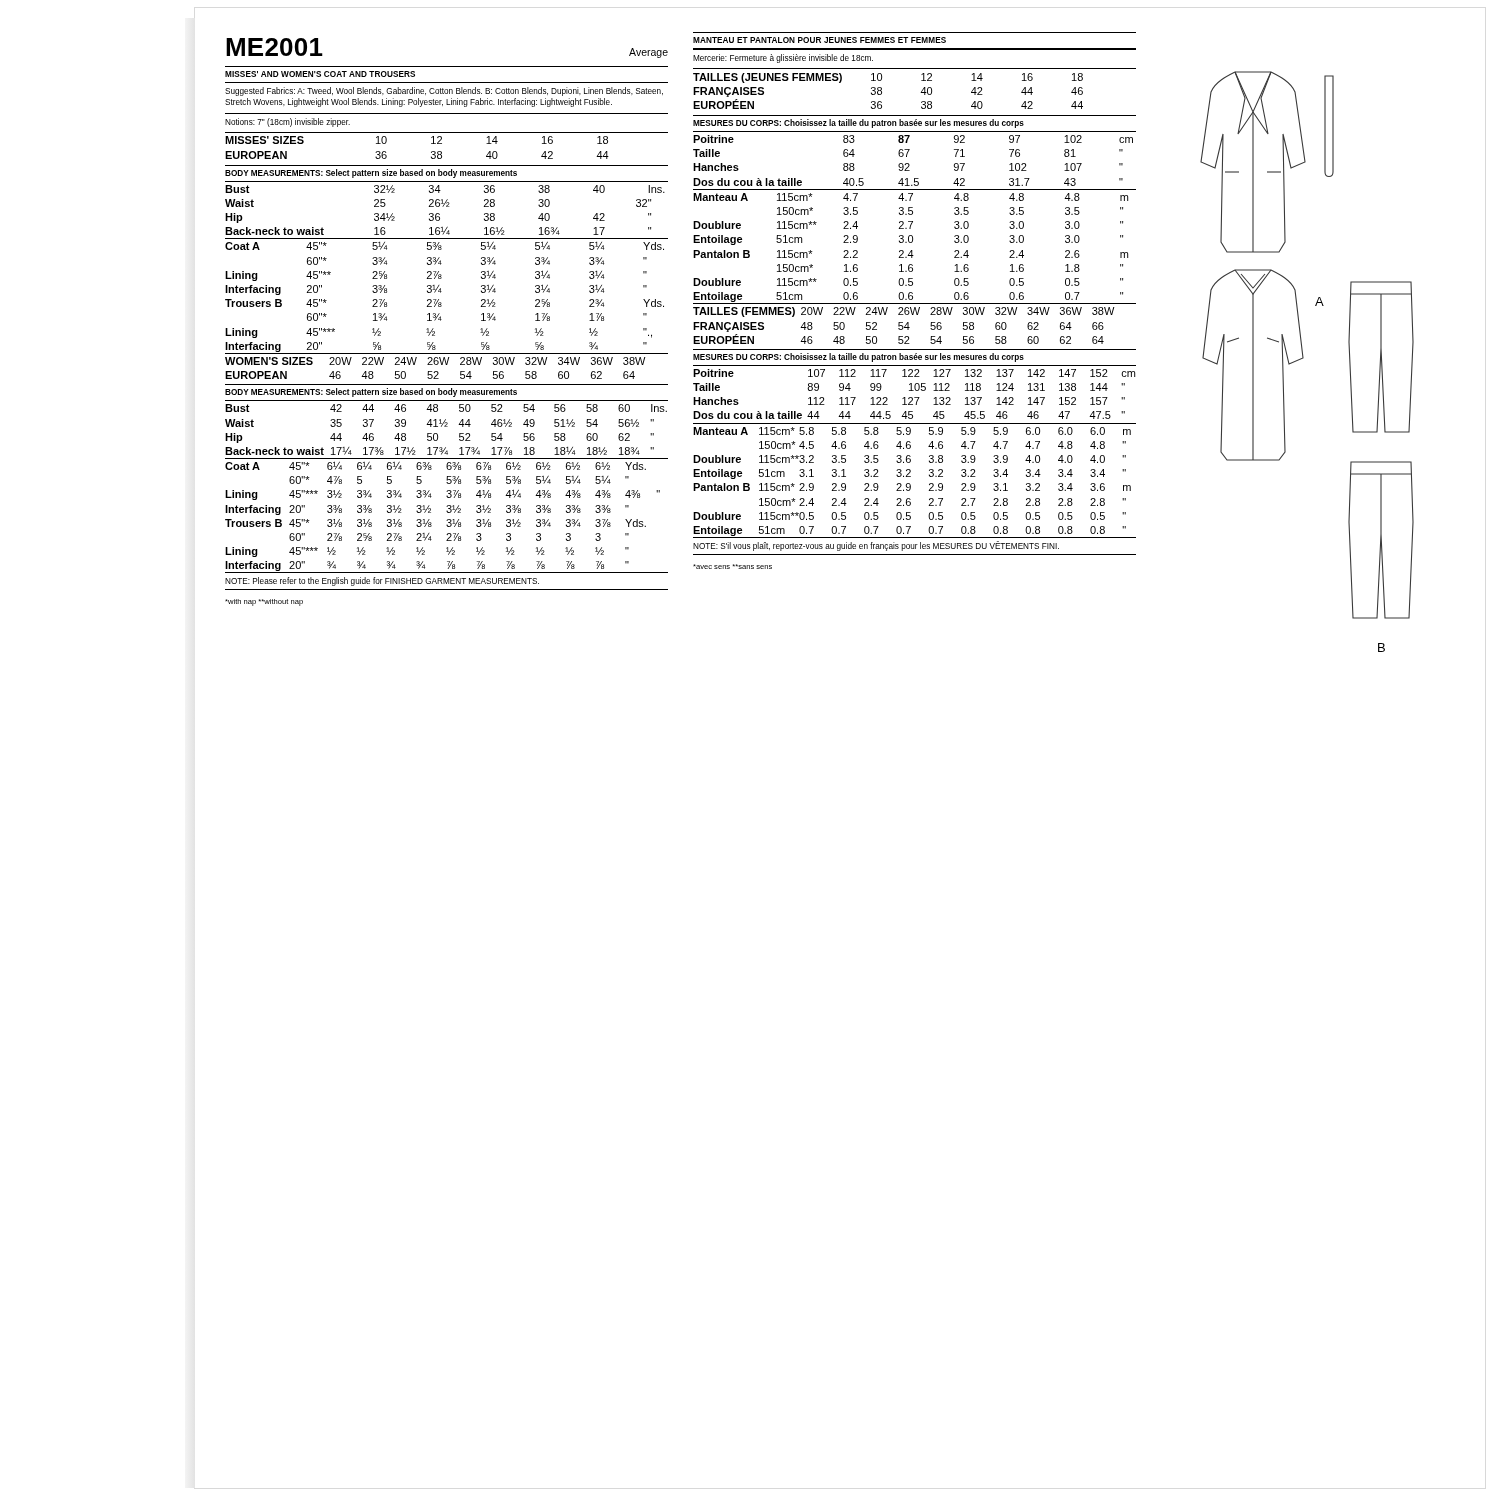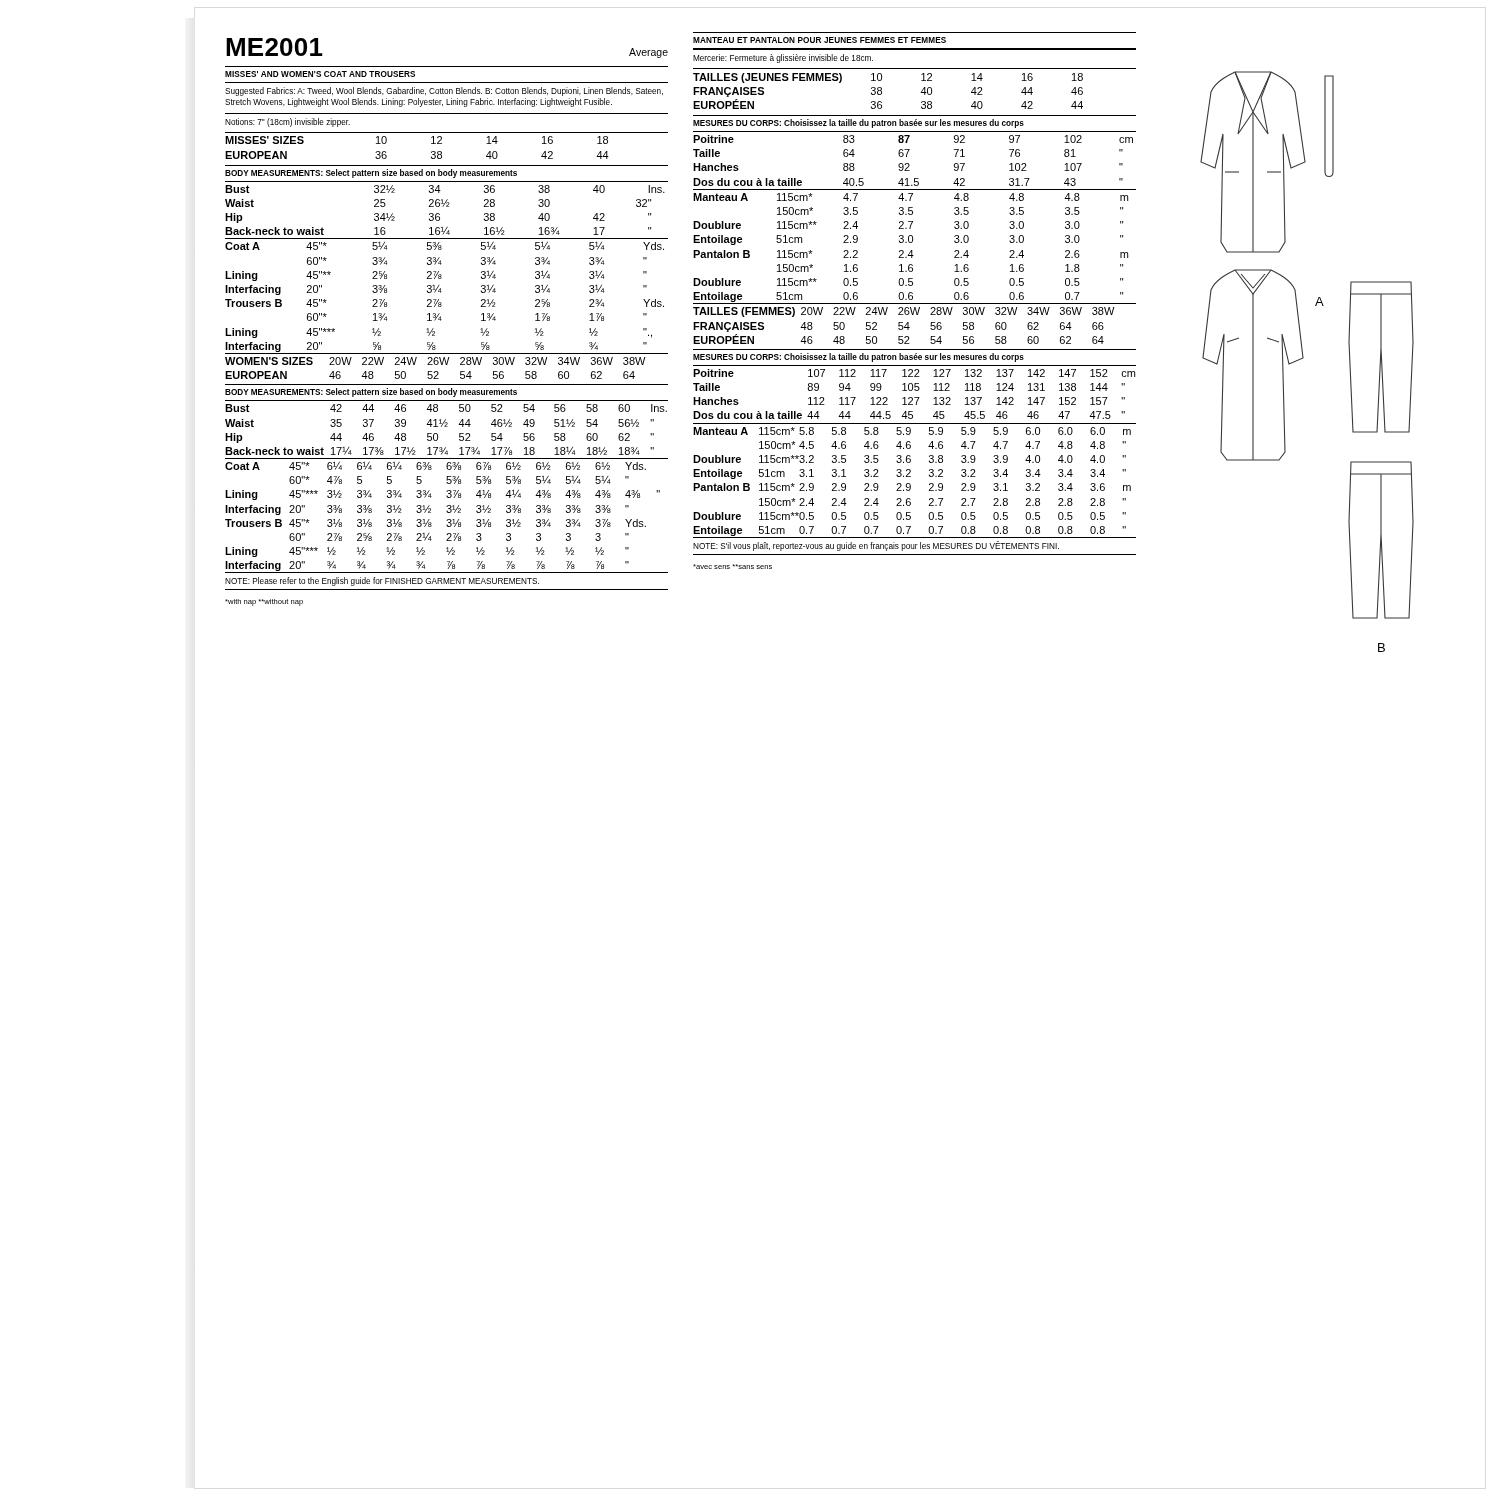--- a/index.html
+++ b/index.html
@@ -685,21 +685,21 @@
               <td style="width: 34px;">147</td>
               <td style="width: 34px;">152</td>
               <td class="u">cm</td>
             </tr>
             <tr>
               <td class="lbl" style="width: 100px;">Taille</td>
               <td style="width: 6px;"></td>
               <td style="width: 34px;">89</td>
               <td style="width: 34px;">94</td>
               <td style="width: 34px;">99</td>
-              <td style="width: 34px;">105</td>
+              <td style="width: 34px; text-align: center;">105</td>
               <td style="width: 34px;">112</td>
               <td style="width: 34px;">118</td>
               <td style="width: 34px;">124</td>
               <td style="width: 34px;">131</td>
               <td style="width: 34px;">138</td>
               <td style="width: 34px;">144</td>
               <td class="u">"</td>
             </tr>
             <tr>
               <td class="lbl" style="width: 100px;">Hanches</td>

